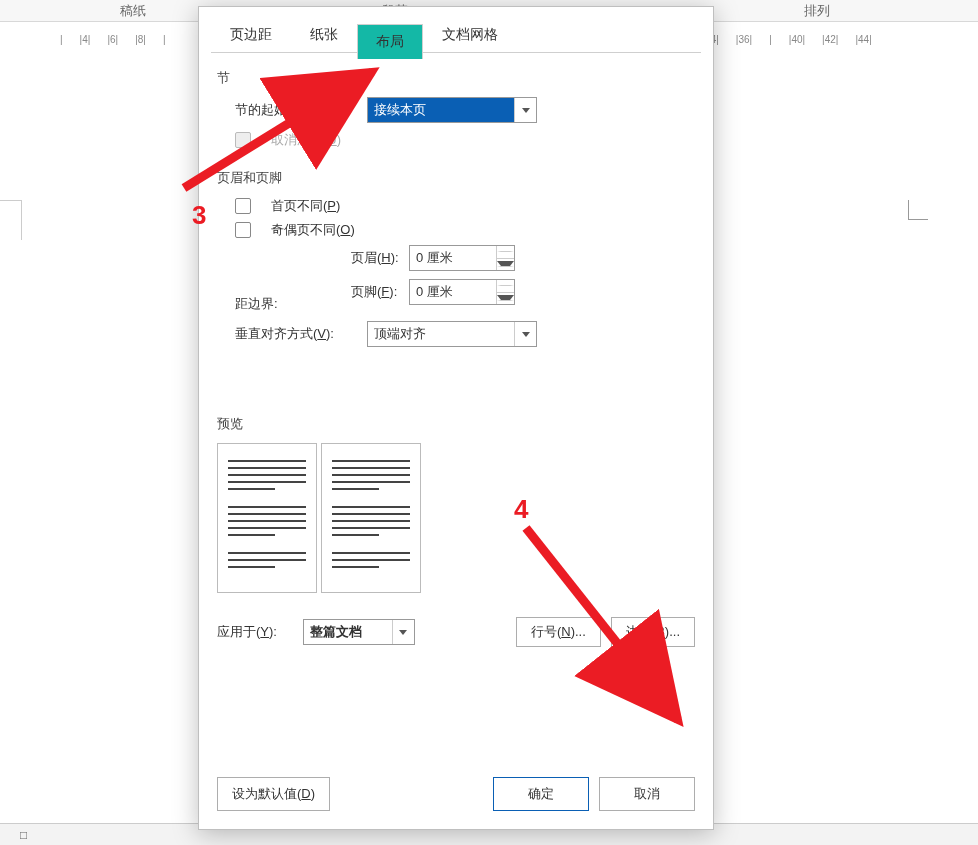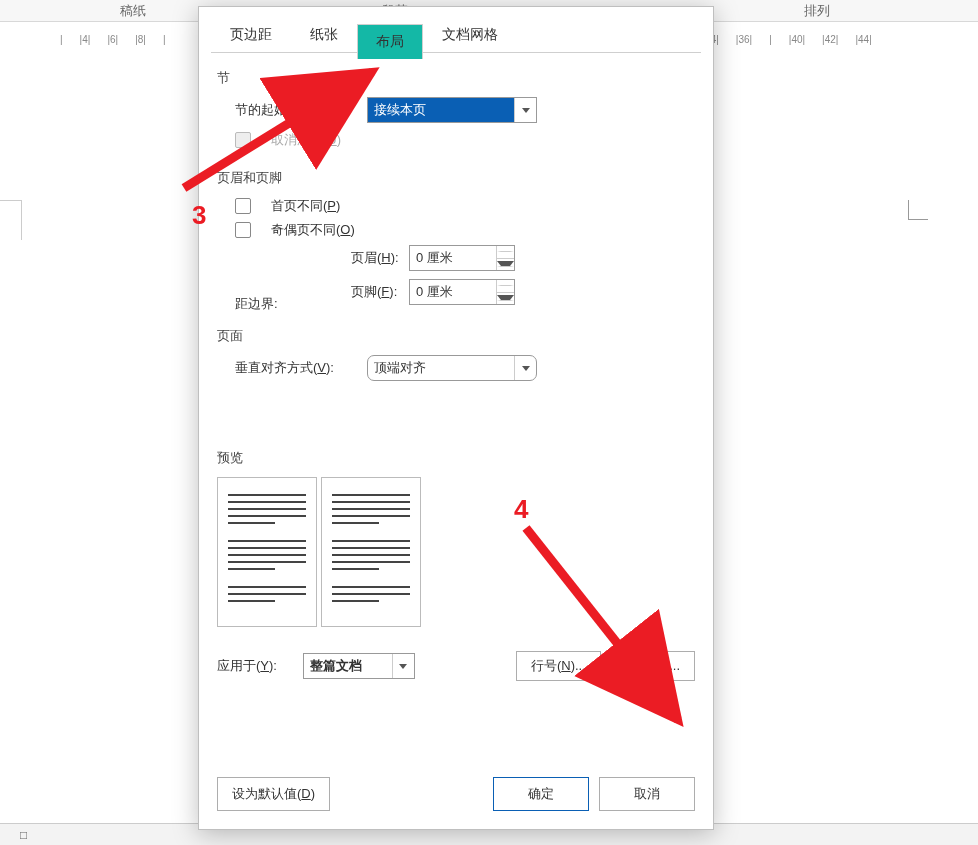--- a/index.html
+++ b/index.html
@@ -313,24 +313,23 @@
                 </div>
                 <div>
                   <div class="tri-down"></div>
                 </div>
               </div>
           </div>
         </div>
       </div>
     </div>
 
-    <div class="group-label" style="margin-top:14px;">页面</div>
     <div class="row indent">
       <label class="rowlabel">垂直对齐方式(<span class="u">V</span>):</label>
-      <div class="combo" style="width:170px;border-radius:7px;">
+      <div class="combo" style="width:170px;">
         <div class="combo-text">顶端对齐</div>
         <div class="combo-btn">
             <div class="caret"></div>
           </div>
       </div>
     </div>
 
     <div class="group-label" style="margin-top:68px;">预览</div>
     <div class="preview-area indent">
       <div class="preview-page">

